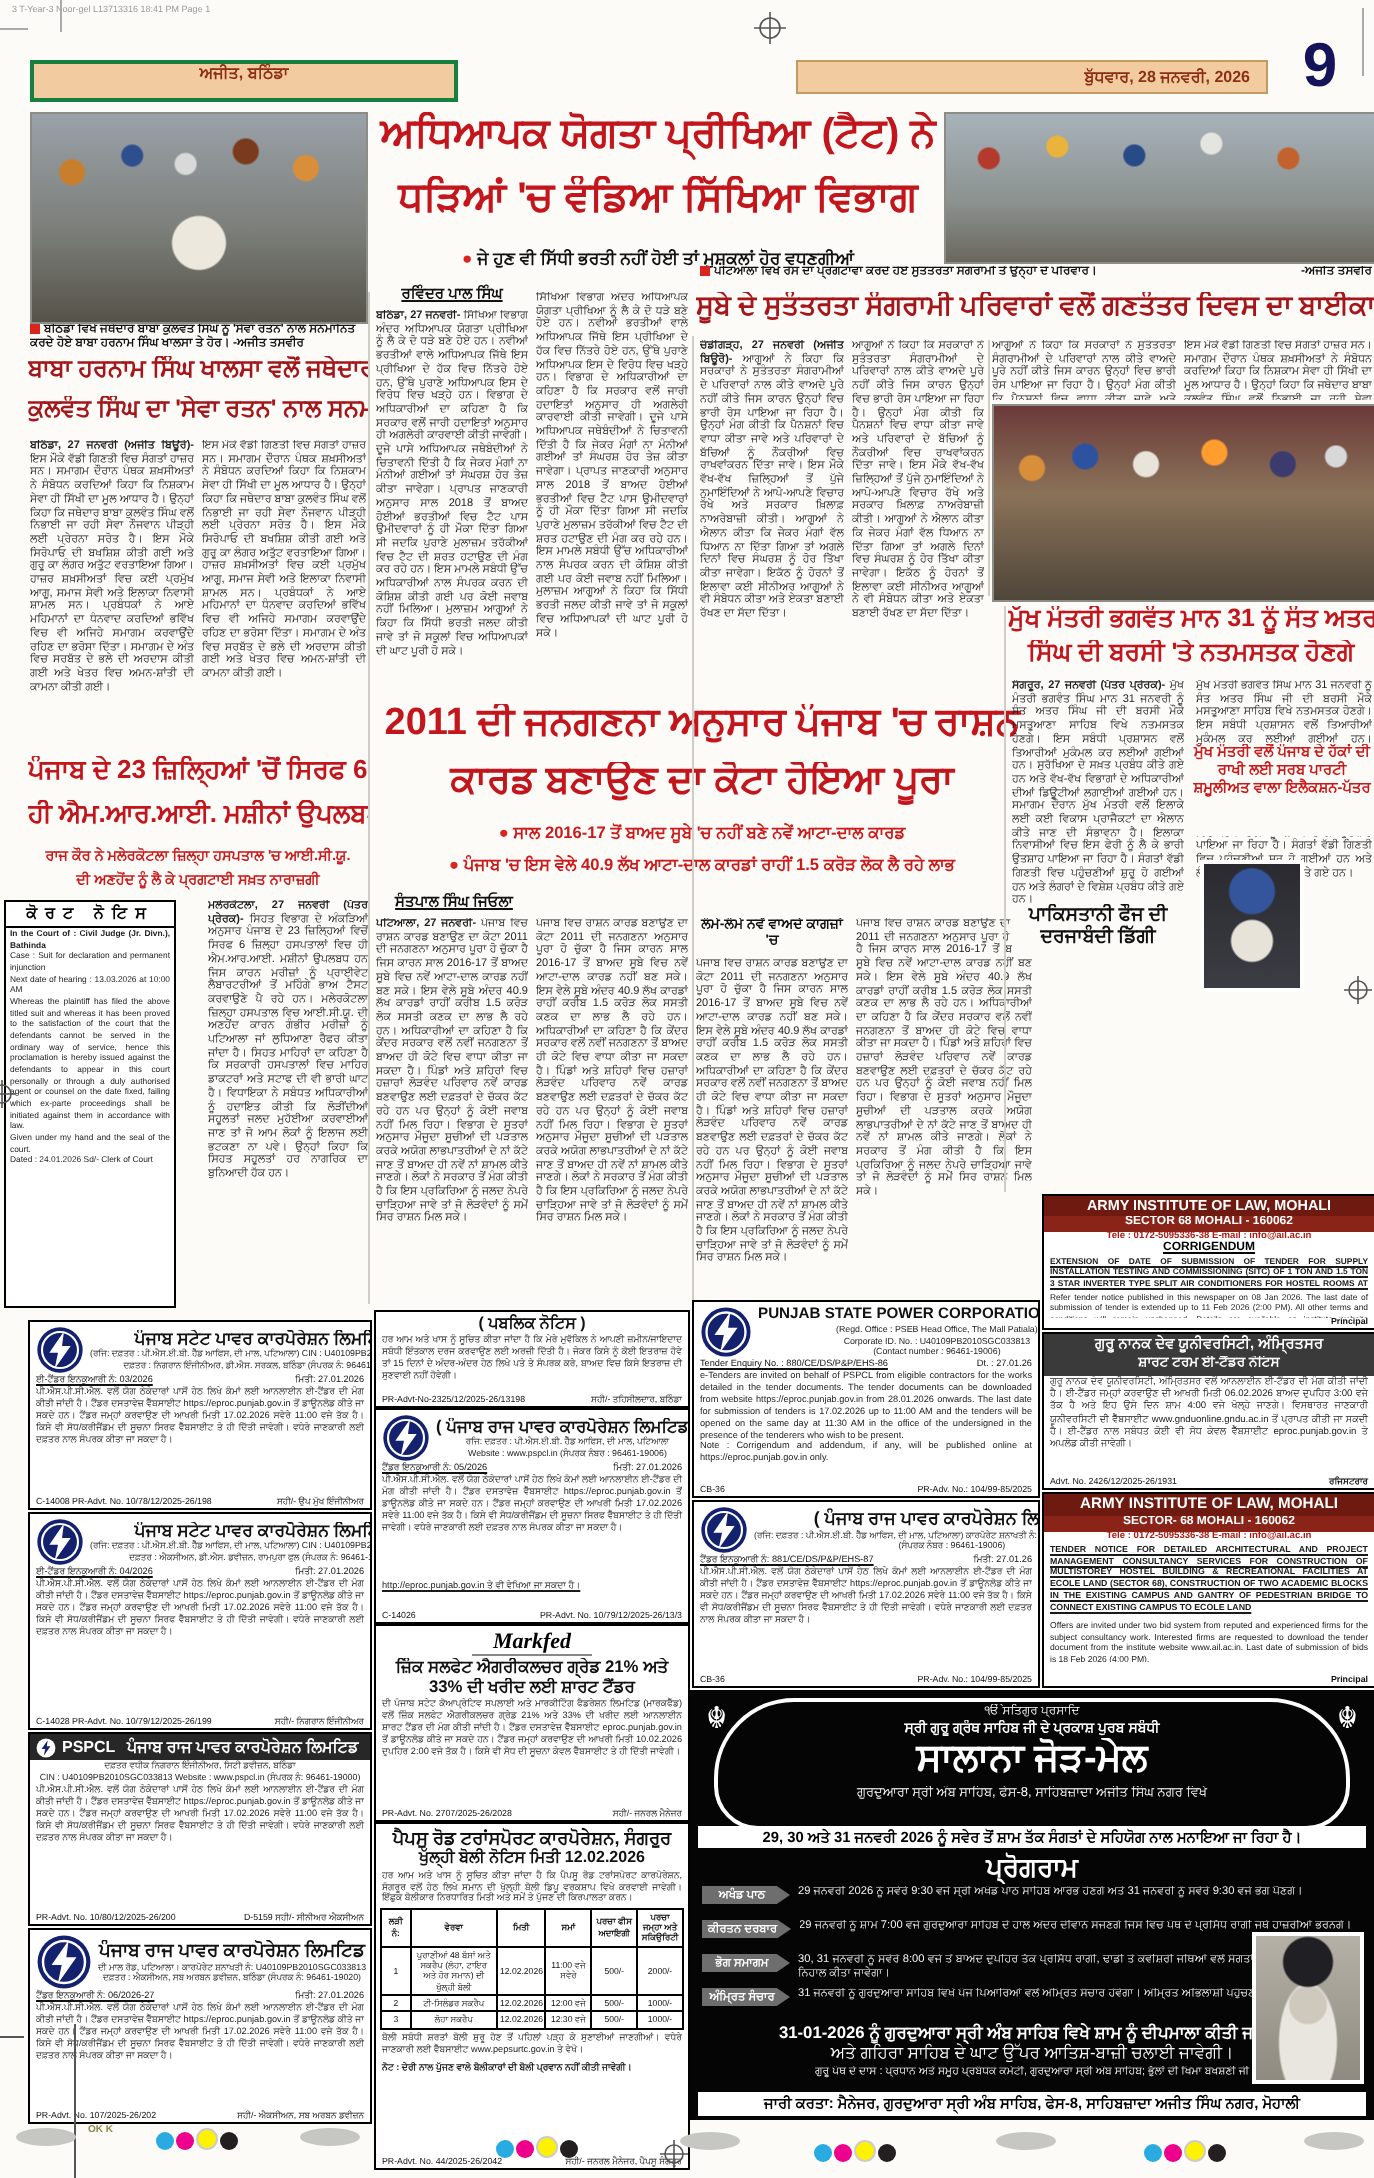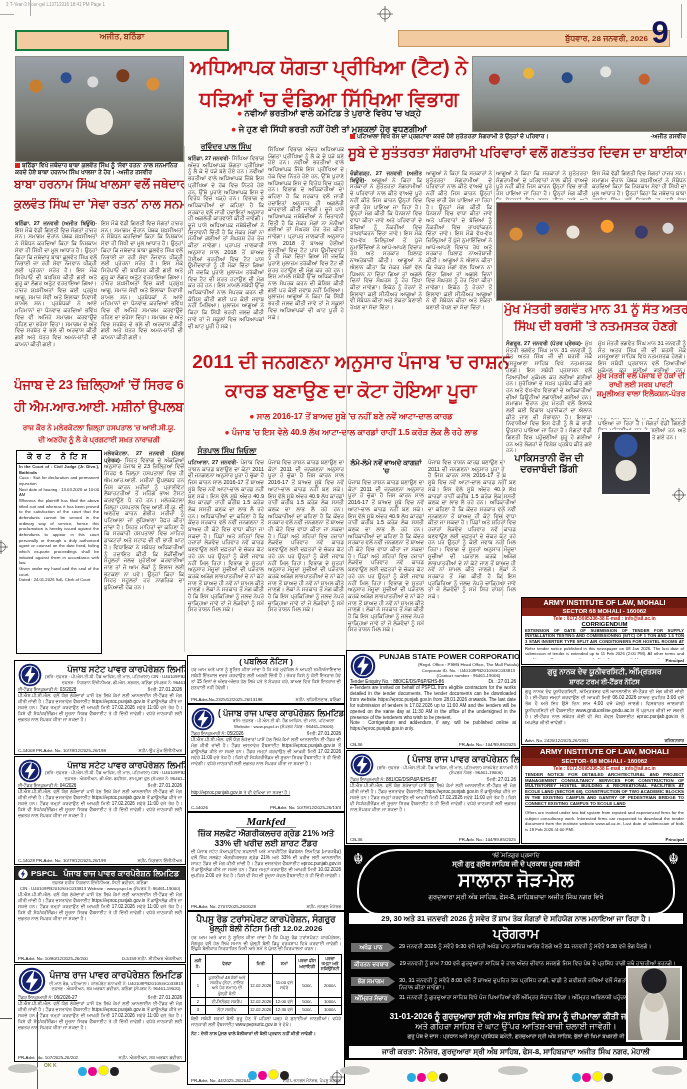--- a/index.html
+++ b/index.html
@@ -63,22 +63,22 @@
     <path d="M8 0V16M0 8H16" stroke="#555" stroke-width="0.8"></path>
   </svg>
   <div class="abs" style="left:681px;top:4px;width:1px;height:34px;background:#aaa"></div>
   <div class="abs" style="left:30px;top:0;width:1px;height:16px;background:#aaa"></div>
   <div class="abs" style="left:0;top:14px;width:14px;height:1px;background:#aaa"></div>
 
   <div class="abs" style="left:15px;top:30px;width:210px;height:17px;background:#f3cba0;border:2px solid #15803d;
        display:flex;align-items:flex-start;justify-content:center">
     <span style="font-size:8px;font-weight:bold;color:#8c2f16">ਅਜੀਤ, ਬਠਿੰਡਾ</span>
   </div>
-  <div class="abs" style="left:398px;top:30px;width:272px;height:17px;background:#f3cba0;border:1px solid #c49a63;
-       display:flex;align-items:center;justify-content:flex-end;padding-right:21px;box-sizing:border-box">
+  <div class="abs" style="left:398px;top:30px;width:236px;height:17px;background:#f3cba0;border:1px solid #c49a63;
+       display:flex;align-items:center;justify-content:flex-end;padding-right:8px;box-sizing:border-box">
     <span style="font-size:8px;font-weight:bold;color:#8c2f16">ਬੁੱਧਵਾਰ, 28 ਜਨਵਰੀ, 2026</span>
   </div>
   <div class="abs" style="left:640px;top:15px;width:40px;height:38px;text-align:center;font-size:31px;
        font-weight:bold;color:#14145a">9</div>
 
   <div class="photo" style="left:15px;top:56px;width:167px;height:104px;
        background:
         radial-gradient(circle at 12% 28%, #c77f2e 0 6px, transparent 7px),
         radial-gradient(circle at 30% 20%, #2e4f8f 0 5px, transparent 6px),
         radial-gradient(circle at 46% 24%, #d9d9d9 0 5px, transparent 6px),
@@ -86,21 +86,20 @@
         radial-gradient(circle at 82% 26%, #d98f3a 0 6px, transparent 7px),
         radial-gradient(circle at 50% 62%, #ece8de 0 13px, transparent 14px),
         linear-gradient(180deg,#9aa1a8 0%,#7c7f7a 55%,#565349 100%)"></div>
   <div class="cap" style="left:15px;top:162px;width:168px;height:17px">
     <span class="rb"></span><span>ਬਠਿੰਡਾ ਵਿਖੇ ਜਥੇਦਾਰ ਬਾਬਾ ਕੁਲਵੰਤ ਸਿੰਘ ਨੂੰ 'ਸੇਵਾ ਰਤਨ' ਨਾਲ ਸਨਮਾਨਿਤ ਕਰਦੇ ਹੋਏ ਬਾਬਾ ਹਰਨਾਮ ਸਿੰਘ ਖਾਲਸਾ ਤੇ ਹੋਰ।</span>
     <span>-ਅਜੀਤ ਤਸਵੀਰ</span>
   </div>
 
   <div class="hl" style="left:186px;top:56px;width:286px;height:30px;font-size:20px">ਅਧਿਆਪਕ ਯੋਗਤਾ ਪ੍ਰੀਖਿਆ (ਟੈਟ) ਨੇ</div>
   <div class="hl" style="left:186px;top:88px;width:286px;height:30px;font-size:20px">ਧੜਿਆਂ 'ਚ ਵੰਡਿਆ ਸਿੱਖਿਆ ਵਿਭਾਗ</div>
-  <div class="sub" style="left:188px;top:108px;width:282px;height:15px;font-size:8.6px;color:#111"><span class="bullet">●</span> <span>ਨਵੀਆਂ ਭਰਤੀਆਂ ਵਾਲੇ ਕਮੇਟਿਡ ਤੇ ਪੁਰਾਣੇ ਵਿਰੋਧ 'ਚ ਖੜ੍ਹੇ</span></div>
   <div class="sub" style="left:188px;top:124px;width:282px;height:15px;font-size:8.6px;color:#111"><span class="bullet">●</span> <span>ਜੇ ਹੁਣ ਵੀ ਸਿੱਧੀ ਭਰਤੀ ਨਹੀਂ ਹੋਈ ਤਾਂ ਮੁਸ਼ਕਲਾਂ ਹੋਰ ਵਧਣਗੀਆਂ</span></div>
   <div class="byline" style="left:188px;top:142px;width:76px">ਰਵਿੰਦਰ ਪਾਲ ਸਿੰਘ</div>
   <div class="bt" style="left:188px;top:155px;width:76px;height:197px">
     <span class="dl">ਬਠਿੰਡਾ, 27 ਜਨਵਰੀ-</span>
     <span>ਸਿੱਖਿਆ ਵਿਭਾਗ ਅੰਦਰ ਅਧਿਆਪਕ ਯੋਗਤਾ ਪ੍ਰੀਖਿਆ ਨੂੰ ਲੈ ਕੇ ਦੋ ਧੜੇ ਬਣੇ ਹੋਏ ਹਨ। ਨਵੀਆਂ ਭਰਤੀਆਂ ਵਾਲੇ ਅਧਿਆਪਕ ਜਿੱਥੇ ਇਸ ਪ੍ਰੀਖਿਆ ਦੇ ਹੱਕ ਵਿਚ ਨਿੱਤਰੇ ਹੋਏ ਹਨ, ਉੱਥੇ ਪੁਰਾਣੇ ਅਧਿਆਪਕ ਇਸ ਦੇ ਵਿਰੋਧ ਵਿਚ ਖੜ੍ਹੇ ਹਨ। ਵਿਭਾਗ ਦੇ ਅਧਿਕਾਰੀਆਂ ਦਾ ਕਹਿਣਾ ਹੈ ਕਿ ਸਰਕਾਰ ਵਲੋਂ ਜਾਰੀ ਹਦਾਇਤਾਂ ਅਨੁਸਾਰ ਹੀ ਅਗਲੇਰੀ ਕਾਰਵਾਈ ਕੀਤੀ ਜਾਵੇਗੀ। ਦੂਜੇ ਪਾਸੇ ਅਧਿਆਪਕ ਜਥੇਬੰਦੀਆਂ ਨੇ ਚਿਤਾਵਨੀ ਦਿੱਤੀ ਹੈ ਕਿ ਜੇਕਰ ਮੰਗਾਂ ਨਾ ਮੰਨੀਆਂ ਗਈਆਂ ਤਾਂ ਸੰਘਰਸ਼ ਹੋਰ ਤੇਜ਼ ਕੀਤਾ ਜਾਵੇਗਾ। ਪ੍ਰਾਪਤ ਜਾਣਕਾਰੀ ਅਨੁਸਾਰ ਸਾਲ 2018 ਤੋਂ ਬਾਅਦ ਹੋਈਆਂ ਭਰਤੀਆਂ ਵਿਚ ਟੈਟ ਪਾਸ ਉਮੀਦਵਾਰਾਂ ਨੂੰ ਹੀ ਮੌਕਾ ਦਿੱਤਾ ਗਿਆ ਸੀ ਜਦਕਿ ਪੁਰਾਣੇ ਮੁਲਾਜ਼ਮ ਤਰੱਕੀਆਂ ਵਿਚ ਟੈਟ ਦੀ ਸ਼ਰਤ ਹਟਾਉਣ ਦੀ ਮੰਗ ਕਰ ਰਹੇ ਹਨ। ਇਸ ਮਾਮਲੇ ਸਬੰਧੀ ਉੱਚ ਅਧਿਕਾਰੀਆਂ ਨਾਲ ਸੰਪਰਕ ਕਰਨ ਦੀ ਕੋਸ਼ਿਸ਼ ਕੀਤੀ ਗਈ ਪਰ ਕੋਈ ਜਵਾਬ ਨਹੀਂ ਮਿਲਿਆ। ਮੁਲਾਜ਼ਮ ਆਗੂਆਂ ਨੇ ਕਿਹਾ ਕਿ ਸਿੱਧੀ ਭਰਤੀ ਜਲਦ ਕੀਤੀ ਜਾਵੇ ਤਾਂ ਜੋ ਸਕੂਲਾਂ ਵਿਚ ਅਧਿਆਪਕਾਂ ਦੀ ਘਾਟ ਪੂਰੀ ਹੋ ਸਕੇ।</span>
   </div>
   <div class="bt" style="left:268px;top:146px;width:76px;height:206px">ਸਿੱਖਿਆ ਵਿਭਾਗ ਅੰਦਰ ਅਧਿਆਪਕ ਯੋਗਤਾ ਪ੍ਰੀਖਿਆ ਨੂੰ ਲੈ ਕੇ ਦੋ ਧੜੇ ਬਣੇ ਹੋਏ ਹਨ। ਨਵੀਆਂ ਭਰਤੀਆਂ ਵਾਲੇ ਅਧਿਆਪਕ ਜਿੱਥੇ ਇਸ ਪ੍ਰੀਖਿਆ ਦੇ ਹੱਕ ਵਿਚ ਨਿੱਤਰੇ ਹੋਏ ਹਨ, ਉੱਥੇ ਪੁਰਾਣੇ ਅਧਿਆਪਕ ਇਸ ਦੇ ਵਿਰੋਧ ਵਿਚ ਖੜ੍ਹੇ ਹਨ। ਵਿਭਾਗ ਦੇ ਅਧਿਕਾਰੀਆਂ ਦਾ ਕਹਿਣਾ ਹੈ ਕਿ ਸਰਕਾਰ ਵਲੋਂ ਜਾਰੀ ਹਦਾਇਤਾਂ ਅਨੁਸਾਰ ਹੀ ਅਗਲੇਰੀ ਕਾਰਵਾਈ ਕੀਤੀ ਜਾਵੇਗੀ। ਦੂਜੇ ਪਾਸੇ ਅਧਿਆਪਕ ਜਥੇਬੰਦੀਆਂ ਨੇ ਚਿਤਾਵਨੀ ਦਿੱਤੀ ਹੈ ਕਿ ਜੇਕਰ ਮੰਗਾਂ ਨਾ ਮੰਨੀਆਂ ਗਈਆਂ ਤਾਂ ਸੰਘਰਸ਼ ਹੋਰ ਤੇਜ਼ ਕੀਤਾ ਜਾਵੇਗਾ। ਪ੍ਰਾਪਤ ਜਾਣਕਾਰੀ ਅਨੁਸਾਰ ਸਾਲ 2018 ਤੋਂ ਬਾਅਦ ਹੋਈਆਂ ਭਰਤੀਆਂ ਵਿਚ ਟੈਟ ਪਾਸ ਉਮੀਦਵਾਰਾਂ ਨੂੰ ਹੀ ਮੌਕਾ ਦਿੱਤਾ ਗਿਆ ਸੀ ਜਦਕਿ ਪੁਰਾਣੇ ਮੁਲਾਜ਼ਮ ਤਰੱਕੀਆਂ ਵਿਚ ਟੈਟ ਦੀ ਸ਼ਰਤ ਹਟਾਉਣ ਦੀ ਮੰਗ ਕਰ ਰਹੇ ਹਨ। ਇਸ ਮਾਮਲੇ ਸਬੰਧੀ ਉੱਚ ਅਧਿਕਾਰੀਆਂ ਨਾਲ ਸੰਪਰਕ ਕਰਨ ਦੀ ਕੋਸ਼ਿਸ਼ ਕੀਤੀ ਗਈ ਪਰ ਕੋਈ ਜਵਾਬ ਨਹੀਂ ਮਿਲਿਆ। ਮੁਲਾਜ਼ਮ ਆਗੂਆਂ ਨੇ ਕਿਹਾ ਕਿ ਸਿੱਧੀ ਭਰਤੀ ਜਲਦ ਕੀਤੀ ਜਾਵੇ ਤਾਂ ਜੋ ਸਕੂਲਾਂ ਵਿਚ ਅਧਿਆਪਕਾਂ ਦੀ ਘਾਟ ਪੂਰੀ ਹੋ ਸਕੇ।</div>
 
   <div class="photo" style="left:472px;top:56px;width:214px;height:74px;
        background:
@@ -138,21 +137,21 @@
   <div class="bt" style="left:15px;top:220px;width:82px;height:132px">
     <span class="dl">ਬਠਿੰਡਾ, 27 ਜਨਵਰੀ (ਅਜੀਤ ਬਿਊਰੋ)-</span>
     <span>ਇਸ ਮੌਕੇ ਵੱਡੀ ਗਿਣਤੀ ਵਿਚ ਸੰਗਤਾਂ ਹਾਜ਼ਰ ਸਨ। ਸਮਾਗਮ ਦੌਰਾਨ ਪੰਥਕ ਸ਼ਖ਼ਸੀਅਤਾਂ ਨੇ ਸੰਬੋਧਨ ਕਰਦਿਆਂ ਕਿਹਾ ਕਿ ਨਿਸ਼ਕਾਮ ਸੇਵਾ ਹੀ ਸਿੱਖੀ ਦਾ ਮੂਲ ਆਧਾਰ ਹੈ। ਉਨ੍ਹਾਂ ਕਿਹਾ ਕਿ ਜਥੇਦਾਰ ਬਾਬਾ ਕੁਲਵੰਤ ਸਿੰਘ ਵਲੋਂ ਨਿਭਾਈ ਜਾ ਰਹੀ ਸੇਵਾ ਨੌਜਵਾਨ ਪੀੜ੍ਹੀ ਲਈ ਪ੍ਰੇਰਨਾ ਸਰੋਤ ਹੈ। ਇਸ ਮੌਕੇ ਸਿਰੋਪਾਓ ਦੀ ਬਖਸ਼ਿਸ਼ ਕੀਤੀ ਗਈ ਅਤੇ ਗੁਰੂ ਕਾ ਲੰਗਰ ਅਤੁੱਟ ਵਰਤਾਇਆ ਗਿਆ। ਹਾਜ਼ਰ ਸ਼ਖ਼ਸੀਅਤਾਂ ਵਿਚ ਕਈ ਪ੍ਰਮੁੱਖ ਆਗੂ, ਸਮਾਜ ਸੇਵੀ ਅਤੇ ਇਲਾਕਾ ਨਿਵਾਸੀ ਸ਼ਾਮਲ ਸਨ। ਪ੍ਰਬੰਧਕਾਂ ਨੇ ਆਏ ਮਹਿਮਾਨਾਂ ਦਾ ਧੰਨਵਾਦ ਕਰਦਿਆਂ ਭਵਿੱਖ ਵਿਚ ਵੀ ਅਜਿਹੇ ਸਮਾਗਮ ਕਰਵਾਉਂਦੇ ਰਹਿਣ ਦਾ ਭਰੋਸਾ ਦਿੱਤਾ। ਸਮਾਗਮ ਦੇ ਅੰਤ ਵਿਚ ਸਰਬੱਤ ਦੇ ਭਲੇ ਦੀ ਅਰਦਾਸ ਕੀਤੀ ਗਈ ਅਤੇ ਖੇਤਰ ਵਿਚ ਅਮਨ-ਸ਼ਾਂਤੀ ਦੀ ਕਾਮਨਾ ਕੀਤੀ ਗਈ।</span>
   </div>
   <div class="bt" style="left:101px;top:220px;width:82px;height:132px">ਇਸ ਮੌਕੇ ਵੱਡੀ ਗਿਣਤੀ ਵਿਚ ਸੰਗਤਾਂ ਹਾਜ਼ਰ ਸਨ। ਸਮਾਗਮ ਦੌਰਾਨ ਪੰਥਕ ਸ਼ਖ਼ਸੀਅਤਾਂ ਨੇ ਸੰਬੋਧਨ ਕਰਦਿਆਂ ਕਿਹਾ ਕਿ ਨਿਸ਼ਕਾਮ ਸੇਵਾ ਹੀ ਸਿੱਖੀ ਦਾ ਮੂਲ ਆਧਾਰ ਹੈ। ਉਨ੍ਹਾਂ ਕਿਹਾ ਕਿ ਜਥੇਦਾਰ ਬਾਬਾ ਕੁਲਵੰਤ ਸਿੰਘ ਵਲੋਂ ਨਿਭਾਈ ਜਾ ਰਹੀ ਸੇਵਾ ਨੌਜਵਾਨ ਪੀੜ੍ਹੀ ਲਈ ਪ੍ਰੇਰਨਾ ਸਰੋਤ ਹੈ। ਇਸ ਮੌਕੇ ਸਿਰੋਪਾਓ ਦੀ ਬਖਸ਼ਿਸ਼ ਕੀਤੀ ਗਈ ਅਤੇ ਗੁਰੂ ਕਾ ਲੰਗਰ ਅਤੁੱਟ ਵਰਤਾਇਆ ਗਿਆ। ਹਾਜ਼ਰ ਸ਼ਖ਼ਸੀਅਤਾਂ ਵਿਚ ਕਈ ਪ੍ਰਮੁੱਖ ਆਗੂ, ਸਮਾਜ ਸੇਵੀ ਅਤੇ ਇਲਾਕਾ ਨਿਵਾਸੀ ਸ਼ਾਮਲ ਸਨ। ਪ੍ਰਬੰਧਕਾਂ ਨੇ ਆਏ ਮਹਿਮਾਨਾਂ ਦਾ ਧੰਨਵਾਦ ਕਰਦਿਆਂ ਭਵਿੱਖ ਵਿਚ ਵੀ ਅਜਿਹੇ ਸਮਾਗਮ ਕਰਵਾਉਂਦੇ ਰਹਿਣ ਦਾ ਭਰੋਸਾ ਦਿੱਤਾ। ਸਮਾਗਮ ਦੇ ਅੰਤ ਵਿਚ ਸਰਬੱਤ ਦੇ ਭਲੇ ਦੀ ਅਰਦਾਸ ਕੀਤੀ ਗਈ ਅਤੇ ਖੇਤਰ ਵਿਚ ਅਮਨ-ਸ਼ਾਂਤੀ ਦੀ ਕਾਮਨਾ ਕੀਤੀ ਗਈ।</div>
 
   <div class="hl" style="left:14px;top:378px;width:170px;height:21px;font-size:13px">ਪੰਜਾਬ ਦੇ 23 ਜ਼ਿਲ੍ਹਿਆਂ 'ਚੋਂ ਸਿਰਫ 6 'ਚ</div>
   <div class="hl" style="left:14px;top:400px;width:170px;height:21px;font-size:13px">ਹੀ ਐਮ.ਆਰ.ਆਈ. ਮਸ਼ੀਨਾਂ ਉਪਲਬਧ</div>
   <div class="sub" style="left:16px;top:423px;width:166px;height:11px;font-size:7.2px;color:#cc1a1a">ਰਾਜ ਕੌਰ ਨੇ ਮਲੇਰਕੋਟਲਾ ਜ਼ਿਲ੍ਹਾ ਹਸਪਤਾਲ 'ਚ ਆਈ.ਸੀ.ਯੂ.</div>
   <div class="sub" style="left:16px;top:435px;width:166px;height:11px;font-size:7.2px;color:#cc1a1a">ਦੀ ਅਣਹੋਂਦ ਨੂੰ ਲੈ ਕੇ ਪ੍ਰਗਟਾਈ ਸਖ਼ਤ ਨਾਰਾਜ਼ਗੀ</div>
-  <div class="courtbox" style="left:16px;top:450px;width:84px;height:202px">
+  <div class="courtbox" style="left:2px;top:450px;width:84px;height:202px">
     <div style="font-size:8px;font-weight:bold;text-align:center;letter-spacing:4px;border-bottom:1px solid #000;
          padding:1px 0">ਕੋਰਟ ਨੋਟਿਸ</div>
     <div class="courtline" style="font-weight:bold">In the Court of : Civil Judge (Jr. Divn.), Bathinda</div>
     <div class="courtline">Case : Suit for declaration and permanent injunction</div>
     <div class="courtline">Next date of hearing : 13.03.2026 at 10:00 AM</div>
     <div class="courtline">Whereas the plaintiff has filed the above titled suit and whereas it has been proved to the satisfaction of the court that the defendants cannot be served in the ordinary way of service, hence this proclamation is hereby issued against the defendants to appear in this court personally or through a duly authorised agent or counsel on the date fixed, failing which ex-parte proceedings shall be initiated against them in accordance with law.</div>
     <div class="courtline">Given under my hand and the seal of the court.</div>
     <div class="courtline">Dated : 24.01.2026        Sd/- Clerk of Court</div>
   </div>
   <div class="bt" style="left:104px;top:450px;width:80px;height:202px">

